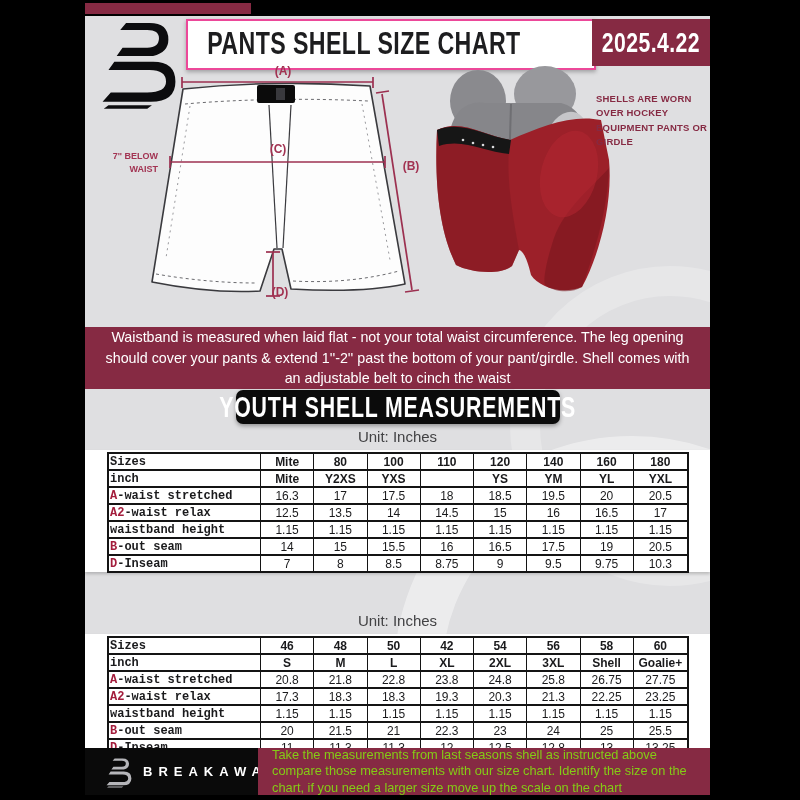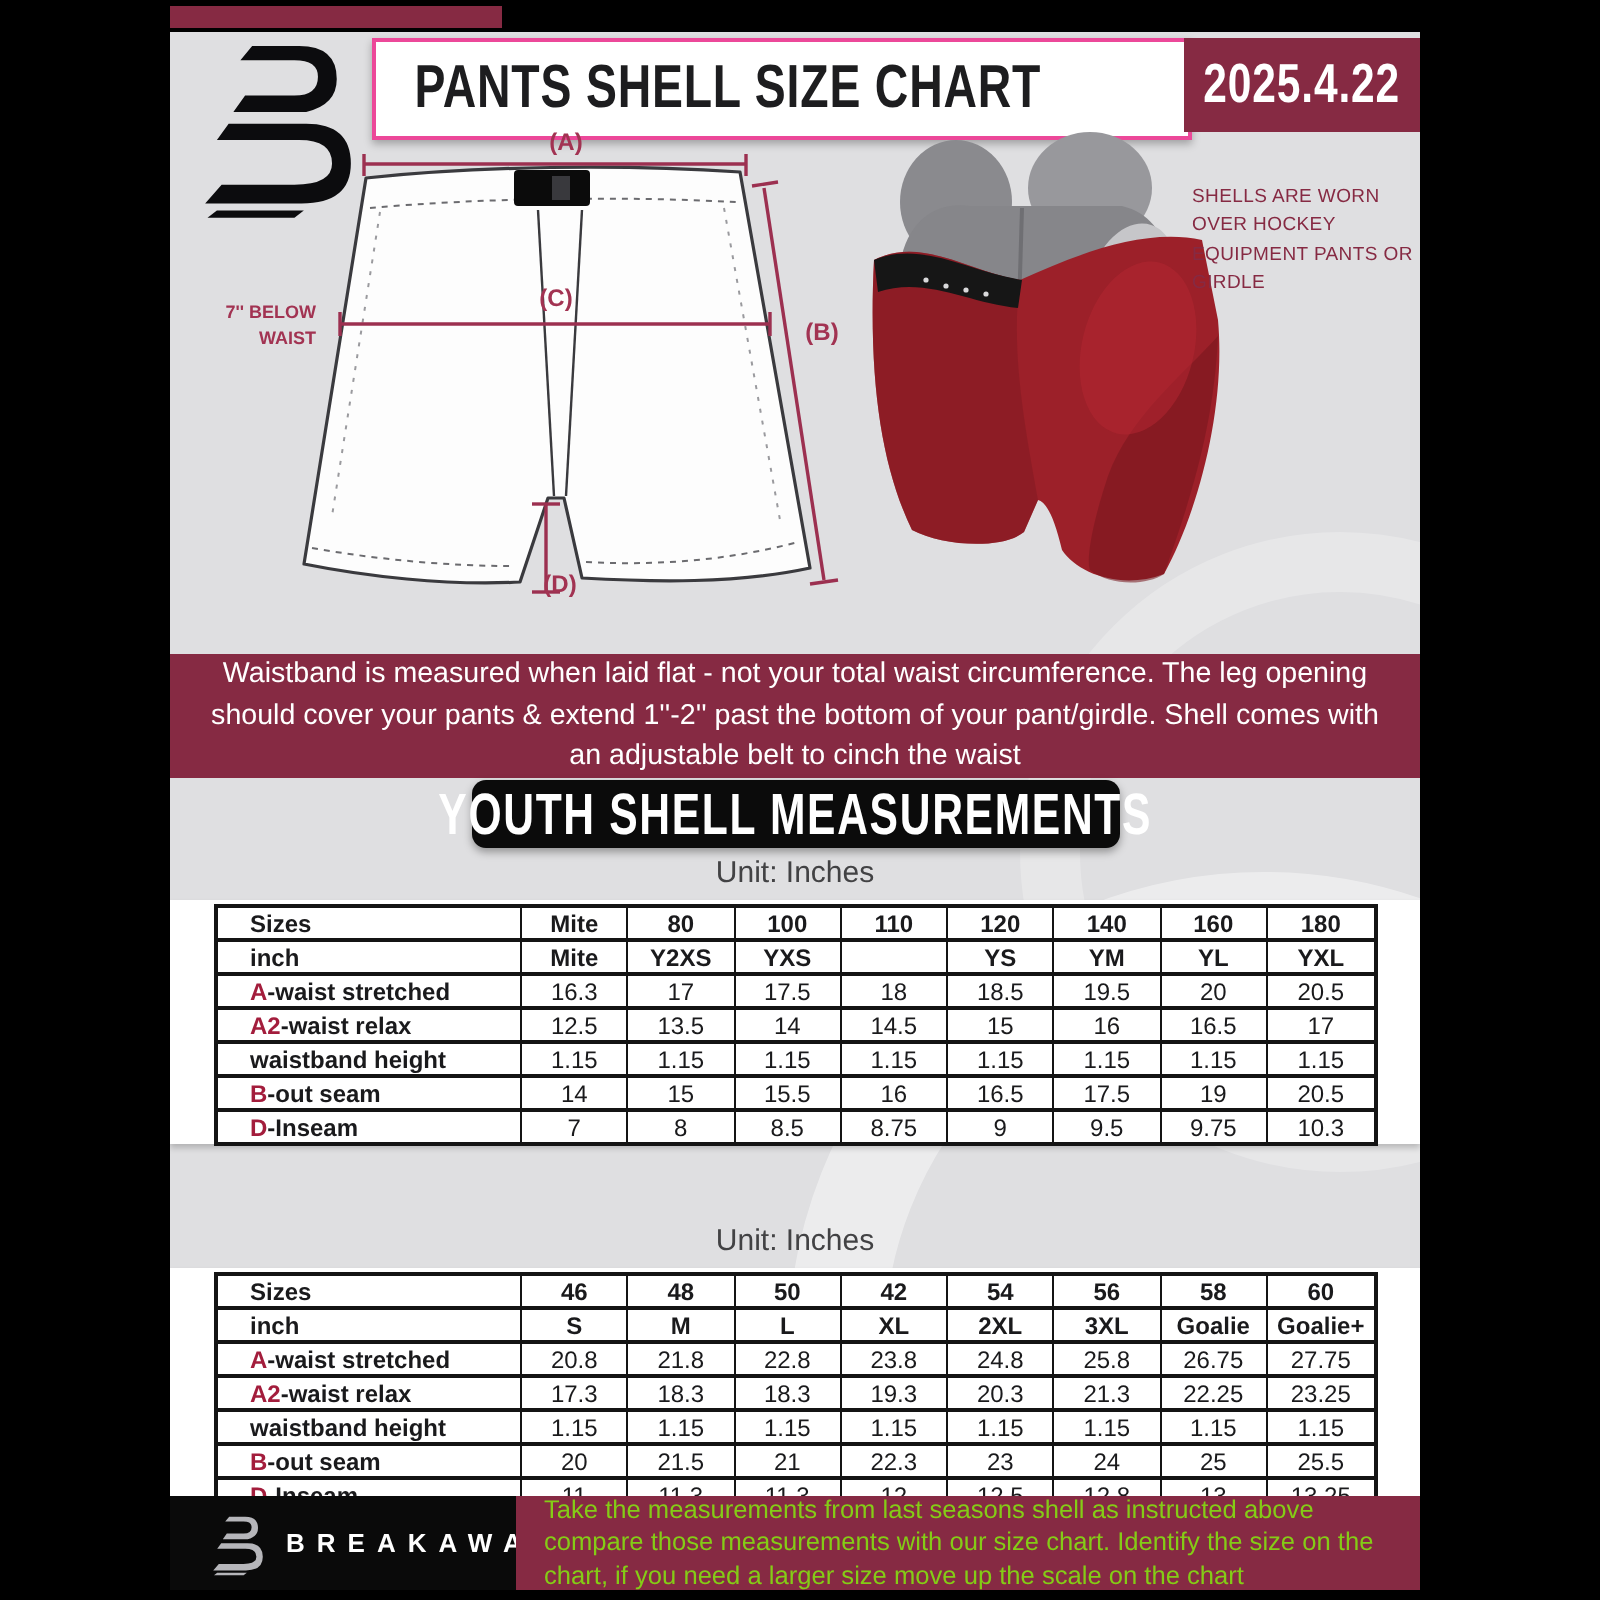--- a/index.html
+++ b/index.html
@@ -24,21 +24,21 @@
             display:flex;align-items:center;justify-content:center;}
   .date-box span{display:inline-block;transform:scale(.85,1.1);font-size:25px;font-weight:bold;color:#fff;letter-spacing:.5px;}
 
   
   .diagram{position:absolute;left:5px;top:42px;width:350px;height:272px;}
   .diagram svg{position:absolute;left:0;top:0;}
   .dlabel{position:absolute;width:44px;text-align:center;font-size:12px;font-weight:bold;color:#a23352;}
   .waist-note{position:absolute;left:0;top:92px;width:68px;text-align:right;font-size:9px;font-weight:bold;
               color:#a23352;line-height:1.4;}
   .shell-art{position:absolute;left:348px;top:40px;width:180px;height:255px;}
-  .shell-caption{position:absolute;left:511px;top:76px;width:114px;font-size:9.5px;font-weight:normal;
+  .shell-caption{position:absolute;left:511px;top:76px;width:114px;font-size:9.5px;font-weight:bold;
                  color:var(--maroon,#862a43);line-height:1.5;letter-spacing:.2px;}
 
   
   .notice{position:absolute;left:0;top:311px;width:625px;height:62px;background:var(--maroon,#862a43);
           display:flex;align-items:center;justify-content:center;}
   .notice div{width:600px;text-align:center;color:#fff;font-size:14.3px;font-weight:normal;line-height:1.45;}
 
   
   .section-banner{position:absolute;left:50%;transform:translateX(-50%);width:324px;height:34px;background:#0b0b0b;
                   border-radius:7px;box-shadow:0 2px 4px rgba(0,0,0,.35);
@@ -48,21 +48,21 @@
   .unit{position:absolute;left:0;width:625px;text-align:center;font-size:15px;color:#424244;}
 
   
   .band{position:absolute;left:0;width:625px;height:122px;background:#fff;box-shadow:0 2px 3px rgba(0,0,0,.2);}
   .mtable{position:absolute;left:22px;top:2px;width:578px;display:grid;
           grid-template-columns:152px repeat(8,1fr);border:2px solid #141414;background:#fff;}
   .cell{height:15px;border-right:1.5px solid #141414;border-top:2px solid #141414;
         display:flex;align-items:center;justify-content:center;font-size:12px;color:#1a1a1c;overflow:hidden;}
   .cell:nth-child(-n+9){border-top:none;}
   .cell:nth-child(9n){border-right:none;}
-  .cell.label{justify-content:flex-start;padding-left:16px;font-weight:bold;}
+  .cell.label{justify-content:flex-start;padding-left:1px;font-weight:bold;font-family:Liberation Mono, monospace;}
   .cell.bold{font-weight:bold;}
   .redletter{color:#a31d3c;}
 
   
   .footer{position:absolute;left:0;top:732px;width:625px;height:47px;background:#0a0a0a;}
   .footer-brand{position:absolute;left:20px;top:0;height:47px;display:flex;align-items:center;}
   .footer-brand .blogo{width:28px;height:32px;margin-right:10px;}
   .footer-brand span{color:#fff;font-size:13px;font-weight:bold;letter-spacing:6px;}
   .footer-note{position:absolute;left:173px;top:0;width:452px;height:47px;background:var(--maroon,#862a43);
                display:flex;align-items:center;}
@@ -237,21 +237,21 @@
           <div class="cell val bold">56</div>
           <div class="cell val bold">58</div>
           <div class="cell val bold">60</div>
           <div class="cell label">inch</div>
           <div class="cell val bold">S</div>
           <div class="cell val bold">M</div>
           <div class="cell val bold">L</div>
           <div class="cell val bold">XL</div>
           <div class="cell val bold">2XL</div>
           <div class="cell val bold">3XL</div>
-          <div class="cell val bold">Goalie</div>
+          <div class="cell val bold">Shell</div>
           <div class="cell val bold">Goalie+</div>
           <div class="cell label"><span class="redletter">A</span>-waist stretched</div>
           <div class="cell val">20.8</div>
           <div class="cell val">21.8</div>
           <div class="cell val">22.8</div>
           <div class="cell val">23.8</div>
           <div class="cell val">24.8</div>
           <div class="cell val">25.8</div>
           <div class="cell val">26.75</div>
           <div class="cell val">27.75</div>

